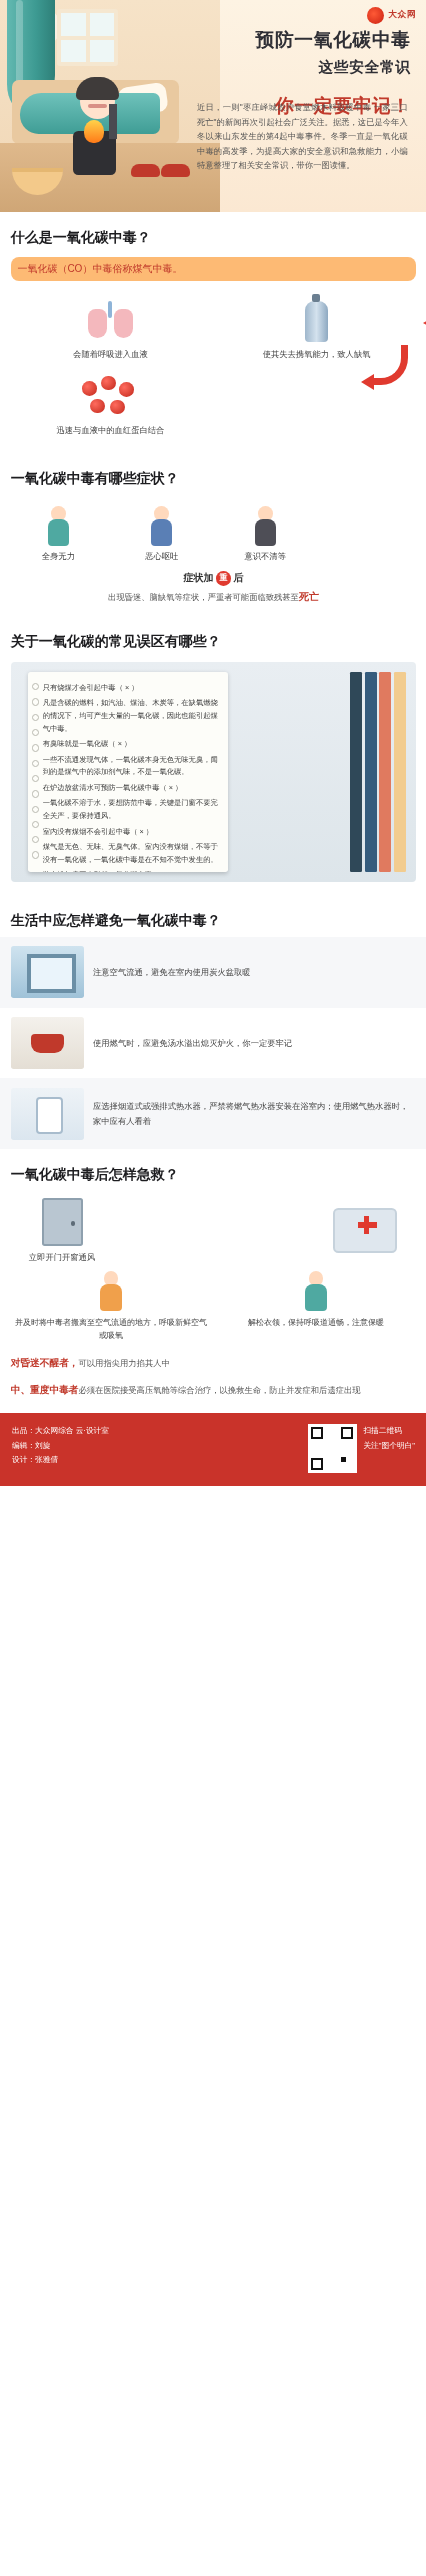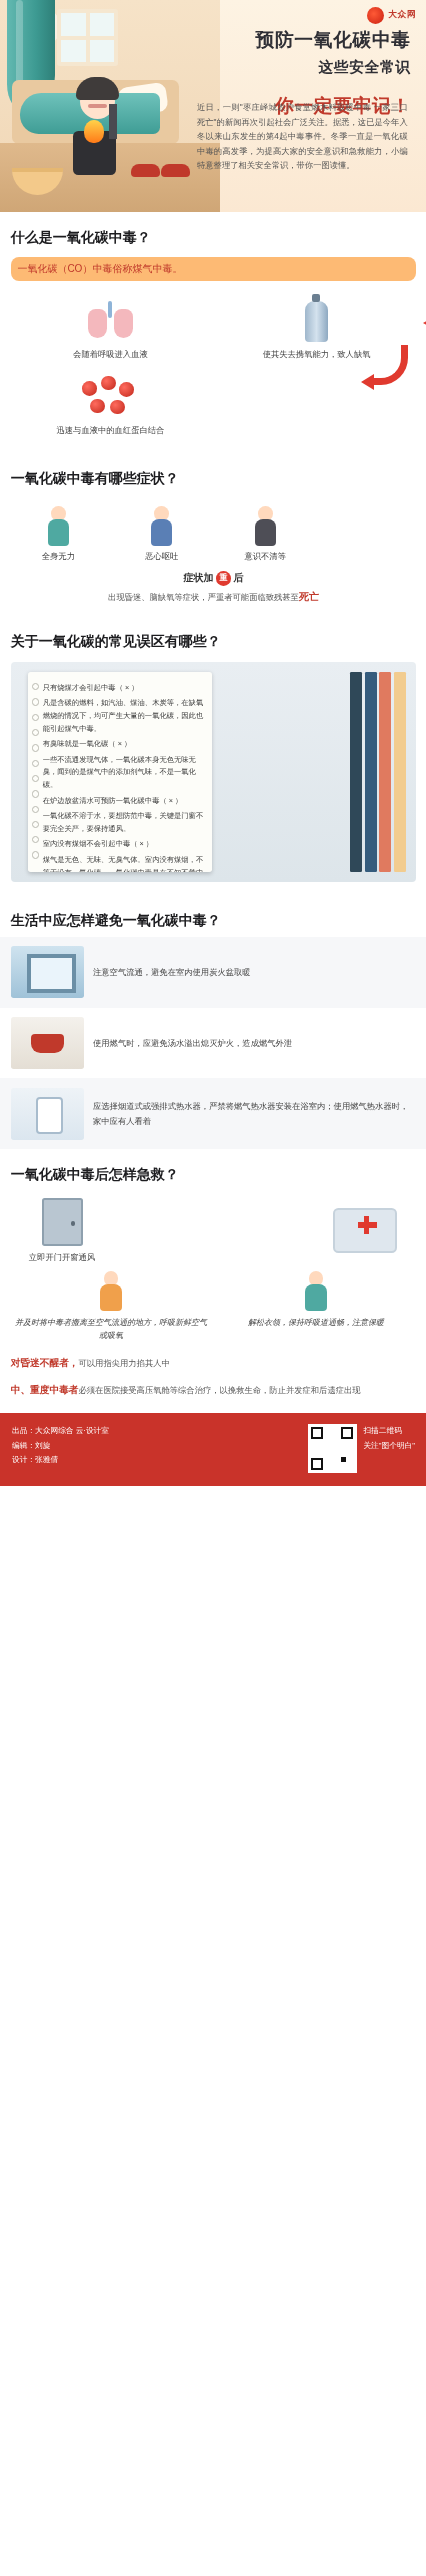--- a/index.html
+++ b/index.html
@@ -221,21 +221,21 @@
     text-align:center; font-size:8.3px; color:#555; padding:1.3px 10.7px 12px;
   }
   .sev-desc b{ color:#c0392b; font-size:10px;}
 
   
   .note-wrap{
     margin:4px 10.7px 13.3px 10.7px; position:relative; height:220px;
     background:linear-gradient(180deg,#e9eef2,#dde5ea); border-radius:4px; padding:9.3px;
   }
   .note-paper{
-    position:absolute; left:17.3px; top:10.7px; width:184px; height:200px;
+    position:absolute; left:17.3px; top:10.7px; width:200px; height:200px;
     background:#fdfdf9; border-radius:2.7px; box-shadow:0 1.3px 4px rgba(0,0,0,.18);
     padding:9.3px 8px 6.7px 14.7px; overflow:hidden;
   }
   .note-paper .rings{
     position:absolute; left:4px; top:10.7px; width:8px; height:181px;
   }
   .note-paper .rings i{
     display:block; width:7.3px;height:7.3px; border:1.3px solid #b9b9b0; border-radius:50%;
     margin-bottom:8px;
   }
@@ -293,21 +293,21 @@
     position:relative;
   }
   .door:after{ content:""; position:absolute; right:5.3px; top:21.3px; width:4.7px;height:4.7px;border-radius:50%;background:#5d6b77;}
   .amb{
     width:64px;height:37px; background:#fff; border:2px solid #cfd8e0; border-radius:5.3px; margin:0 auto;
     position:relative;
   }
   .amb:before{ content:""; position:absolute; left:6.7px; top:9.3px; width:14.7px;height:4px;background:#e03a2f;}
   .amb:after{ content:""; position:absolute; left:12px; top:4px; width:4px;height:14.7px;background:#e03a2f;}
   .aid-mid{
-    display:flex; gap:6.7px; padding:4px 12px 2.7px 12px; align-items:flex-start;font-style:italic;
+    display:flex; gap:6.7px; padding:4px 12px 2.7px 12px; align-items:flex-start;
   }
   .aid-mid .blk{ flex:1; text-align:center; }
   .aid-mid .fig{ height:44px; display:flex; align-items:flex-end; justify-content:center;}
   .aid-mid .cap{ font-size:8px; line-height:1.65; color:#444; padding-top:4px;}
   .cta{
     margin:9.3px 10.7px 0 10.7px; font-size:9.7px; line-height:1.8; color:#c0392b; font-weight:bold;
   }
   .cta .sub{ color:#555; font-weight:normal; font-size:8.3px; }
 
   
@@ -471,21 +471,21 @@
   </div>
 
   <div class="sec-h">生活中应怎样避免一氧化碳中毒？</div>
   <div>
     <div class="avoid-item">
       <div class="art a1"></div>
       <div class="txt">注意空气流通，避免在室内使用炭火盆取暖</div>
     </div>
     <div class="avoid-item">
       <div class="art a2"></div>
-      <div class="txt">使用燃气时，应避免汤水溢出熄灭炉火，造成燃气外泄</div>
+      <div class="txt">使用燃气时，应避免汤水溢出熄灭炉火，你一定要牢记</div>
     </div>
     <div class="avoid-item">
       <div class="art a3"></div>
       <div class="txt">应选择烟道式或强排式热水器，严禁将燃气热水器安装在浴室内；使用燃气热水器时，家中应有人看着</div>
     </div>
   </div>
 
   <div class="sec-h">一氧化碳中毒后怎样急救？</div>
   <div class="aid-top">
     <div class="aid-col">

